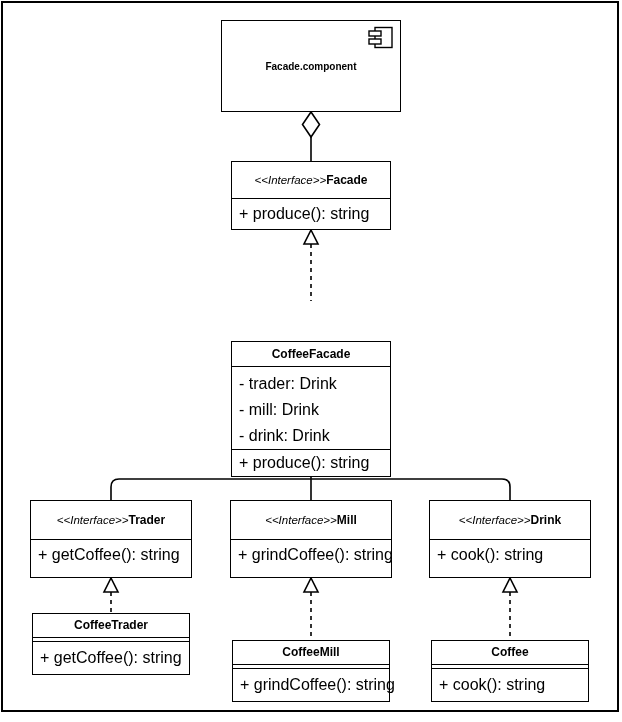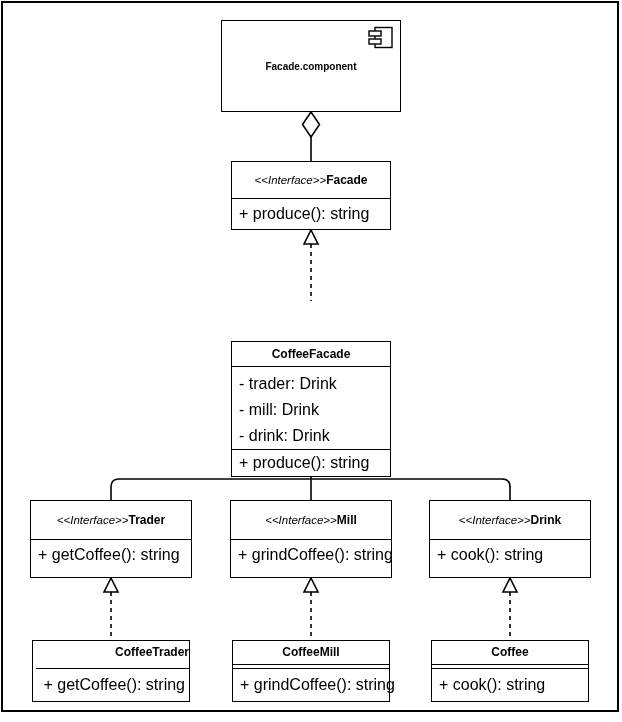--- a/index.html
+++ b/index.html
@@ -119,21 +119,21 @@
   <div class="box" style="left:429px;top:500px;width:162px;height:78px;">
     <div class="sect head" style="height:38px;">
       <div class="stereo">&lt;&lt;Interface&gt;&gt;</div>
       <div class="name">Drink</div>
     </div>
     <div class="sect members topalign">
       <div class="member-line">+ cook(): string</div>
     </div>
   </div>
 
-  <div class="box" style="left:32px;top:640px;width:158px;height:62px;align-items:flex-end;">
+  <div class="box" style="left:32px;top:613px;width:158px;height:62px;">
     <div class="sect head" style="height:23px;">
       <div class="name">CoffeeTrader</div>
     </div>
     <div class="sect spacer"></div>
     <div class="sect members vcenter">
       <div class="member-line">+ getCoffee(): string</div>
     </div>
   </div>
 
   <div class="box" style="left:232px;top:640px;width:158px;height:62px;">

